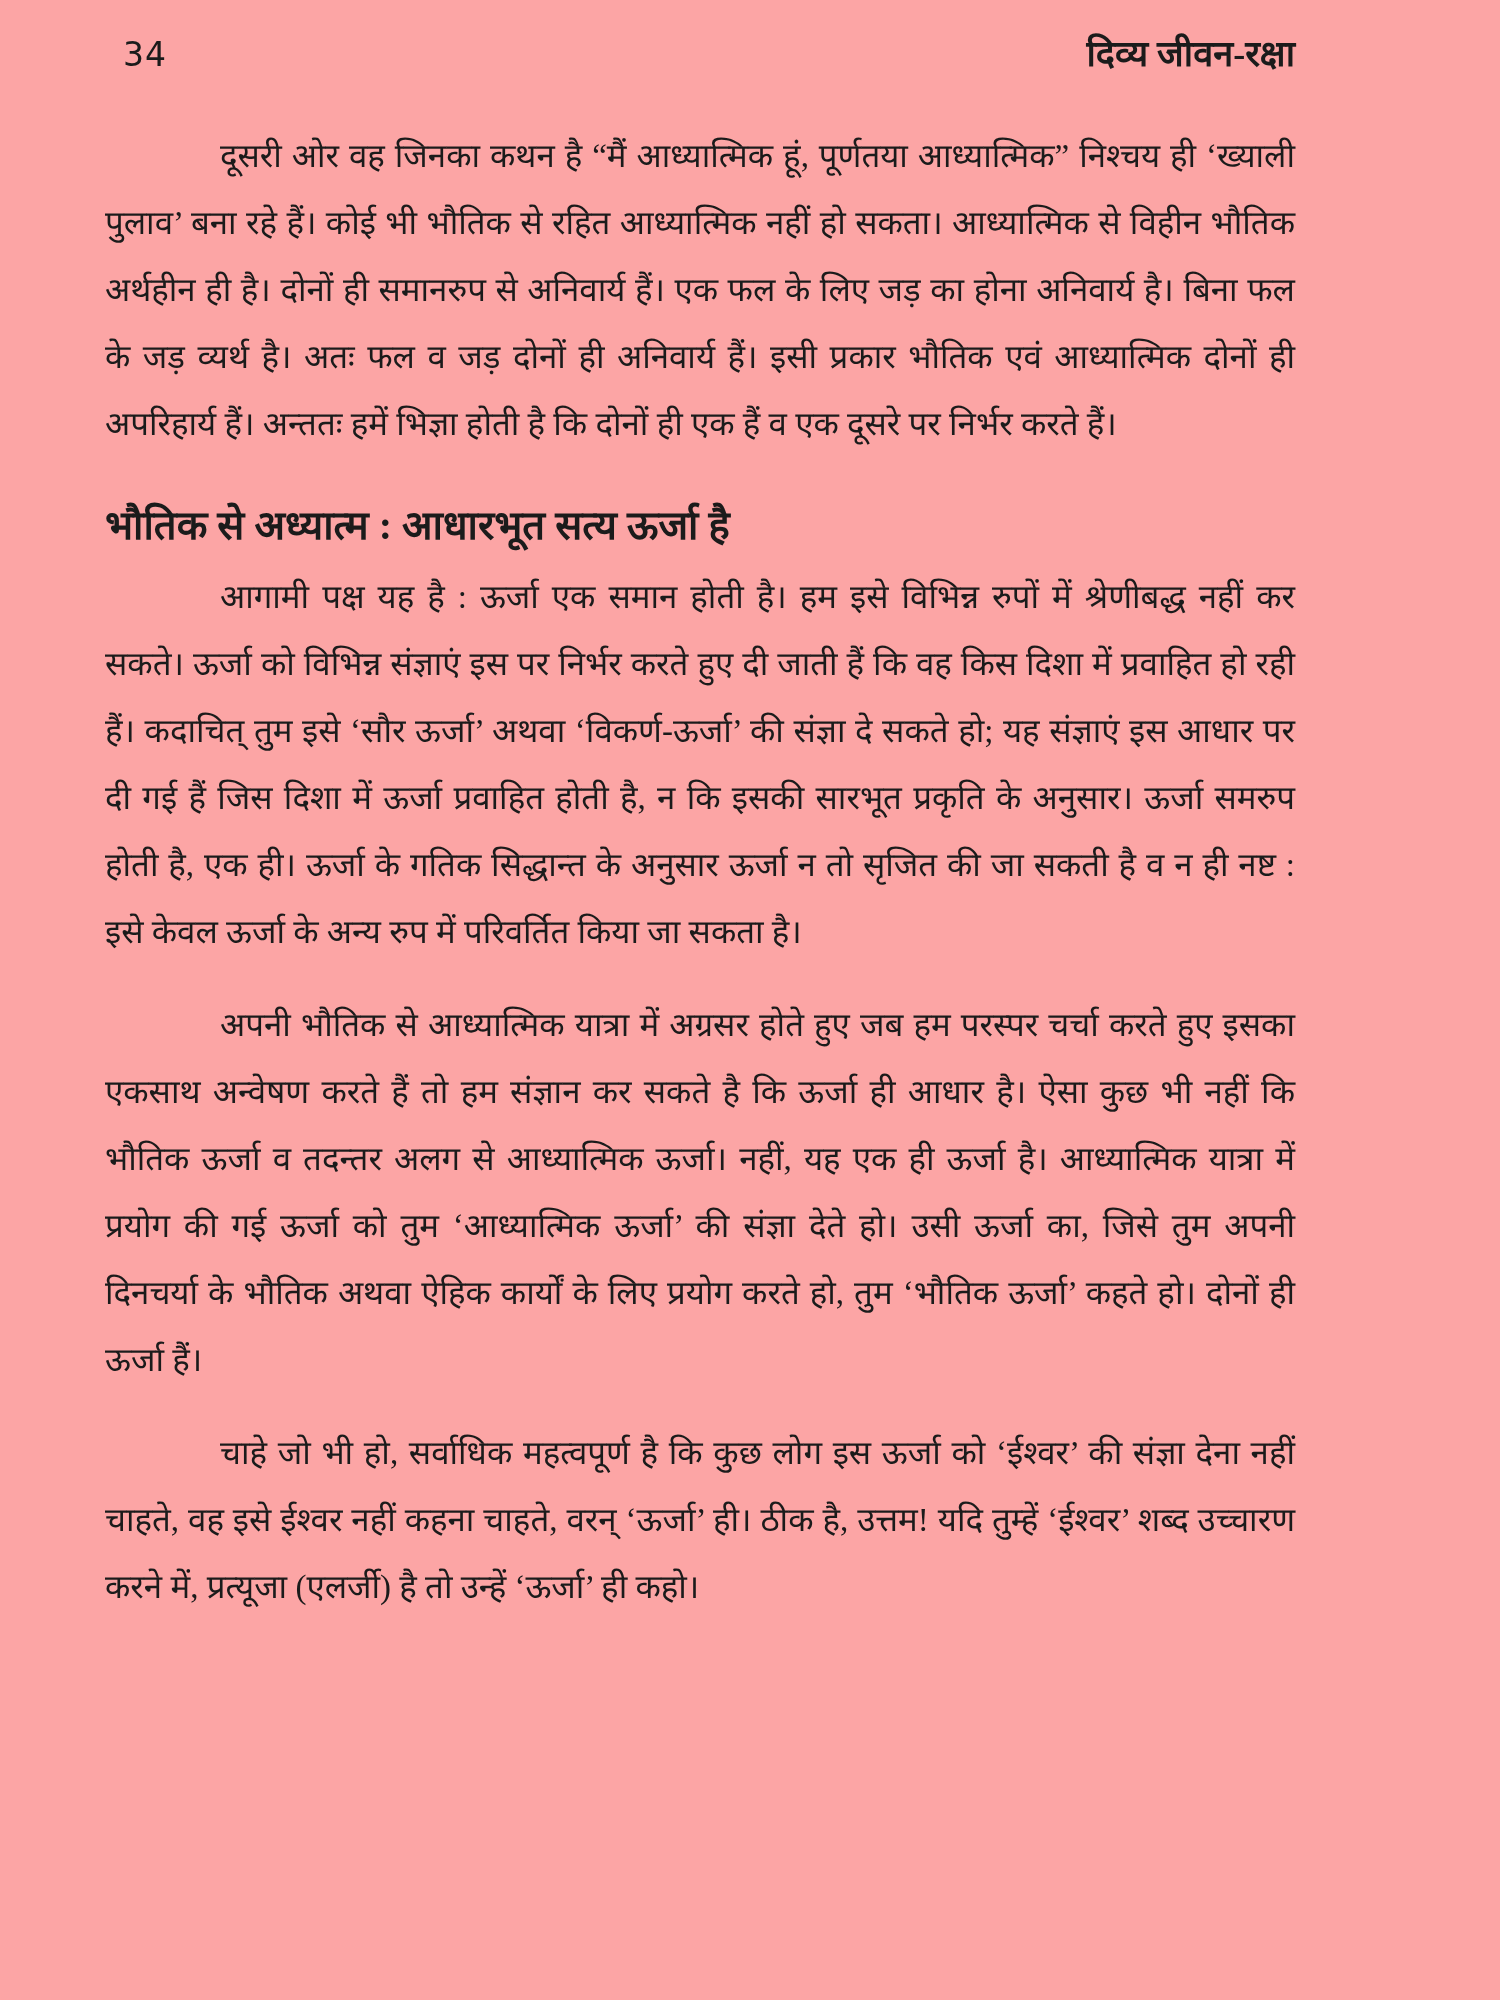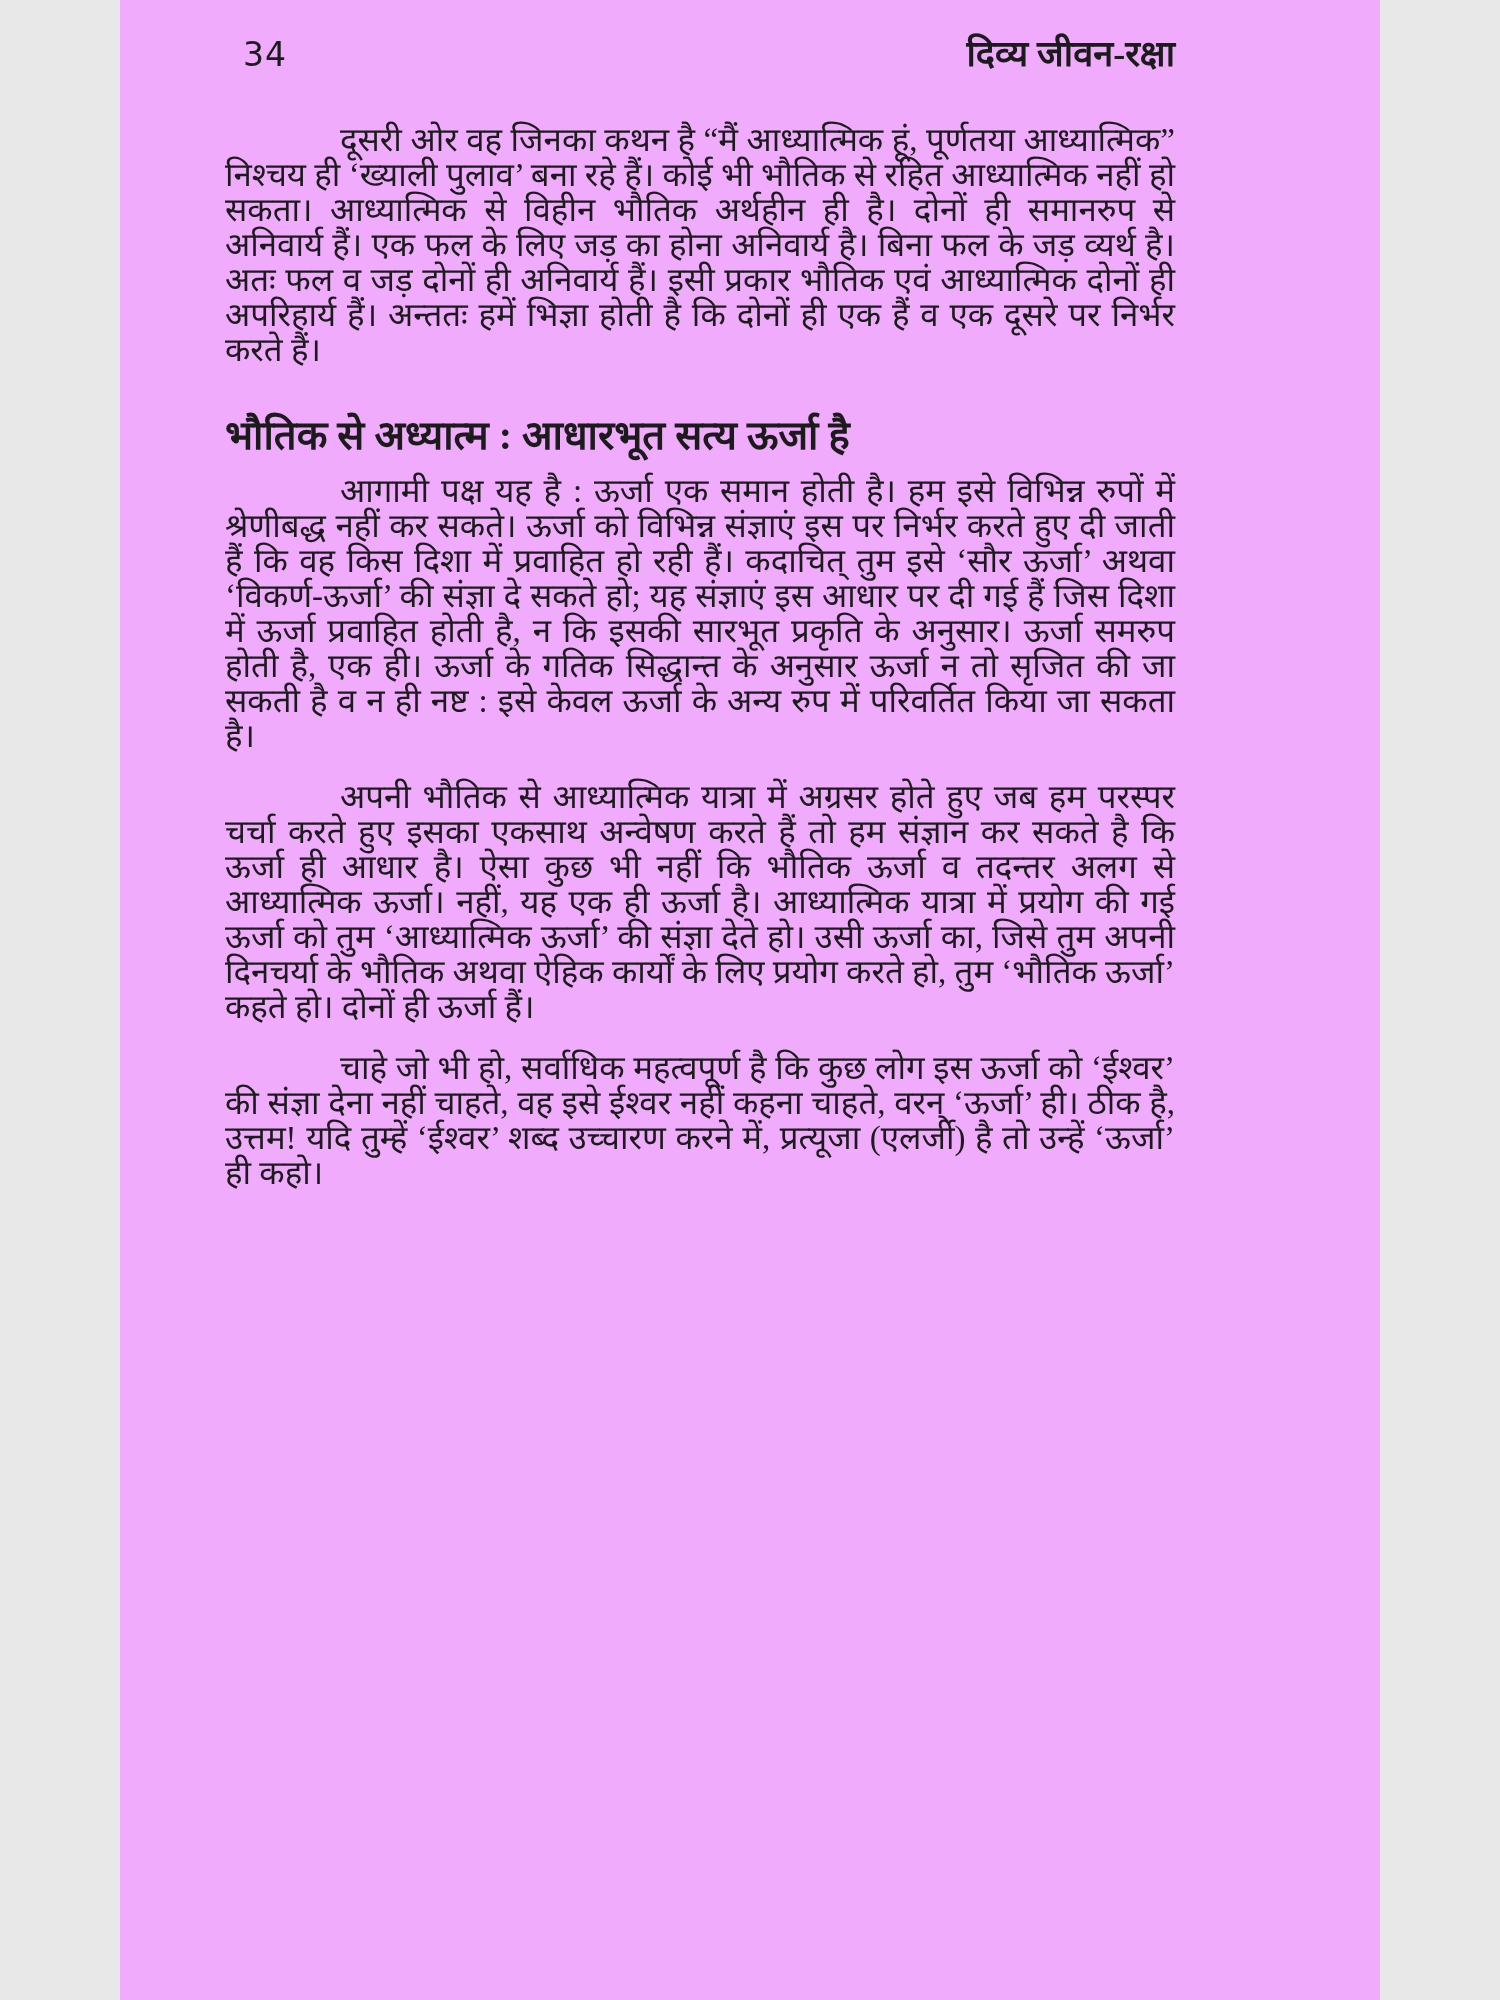--- a/index.html
+++ b/index.html
@@ -2,24 +2,24 @@
 <html lang="hi"><head>
 <meta charset="utf-8">
 <style>
   html, body {
     margin: 0;
     padding: 0;
     background: #e8e8e8;
   }
   .page {
     position: relative;
-    width: 1260px;
+    width: 1500px;
     height: 2000px;
     margin: 0 auto;
-    background: #f0abfc;
+    background: #fca5a5;
     box-sizing: border-box;
     padding: 28px 205px 40px 105px;
     font-family: "Liberation Serif", "DejaVu Serif", serif;
     color: #1b1b1b;
     overflow: hidden;
   }
   .page-header {
     display: flex;
     justify-content: space-between;
     align-items: baseline;
@@ -31,21 +31,21 @@
     font-weight: 500;
     letter-spacing: 1px;
     padding-left: 18px;
   }
   .header-title {
     font-size: 36px;
     font-weight: bold;
   }
   .body-para {
     font-size: 33px;
-    line-height: 35px;
+    line-height: 67px;
     text-align: justify;
     margin: 0 0 26px 0;
   }
   .indent {
     text-indent: 115px;
   }
   .section-heading {
     font-size: 40px;
     font-weight: bold;
     line-height: 52px;

